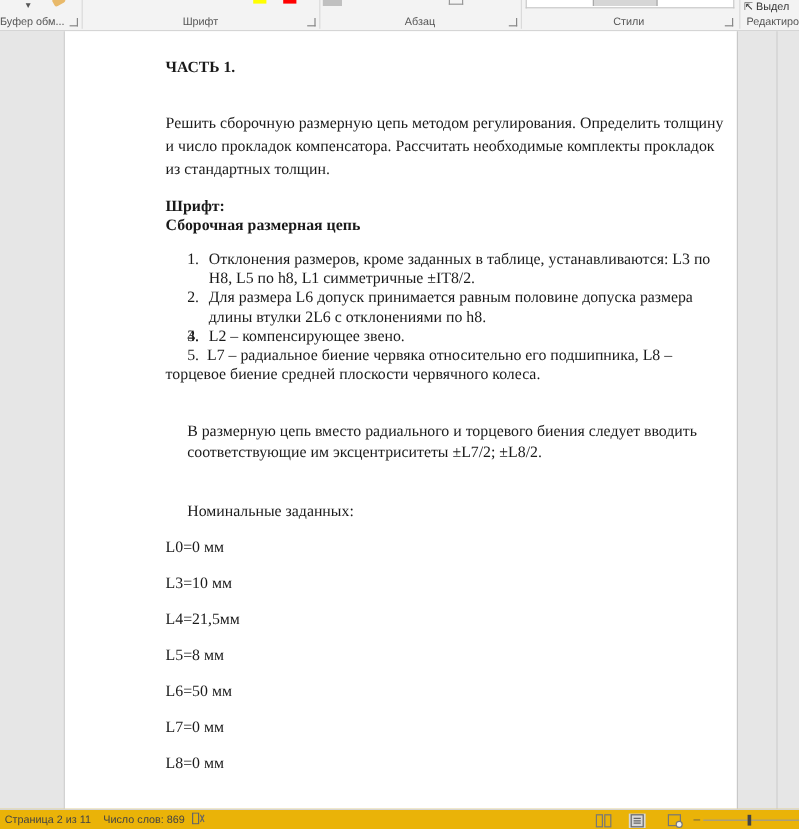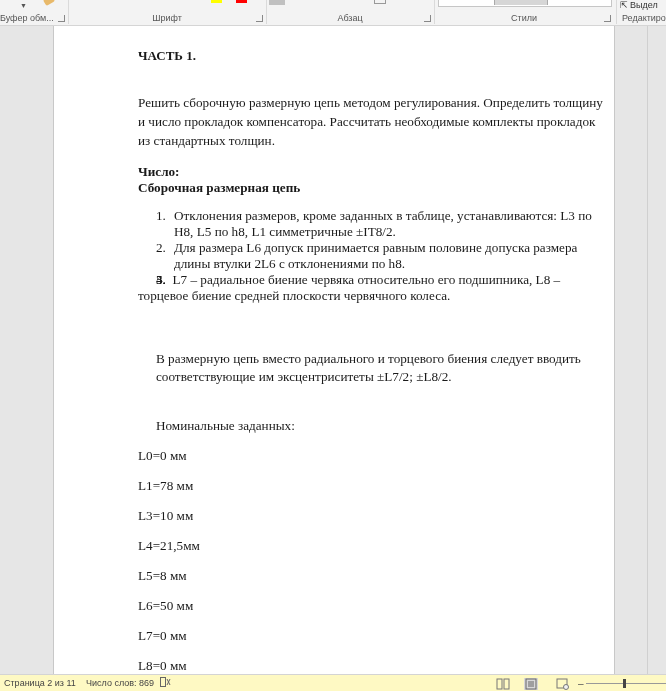--- a/index.html
+++ b/index.html
@@ -57,21 +57,21 @@
   .li .num { position: absolute; left: 18px; top: 0; }
   .li5 { text-indent: 18px; padding-left: 0; }
   .p2 { position: absolute; left: 18px; top: 324px; width: 450px; line-height: 18px; }
   .nom { position: absolute; left: 18px; top: 390px; }
   .dims { position: absolute; left: 0; top: 420px; }
   .dim { height: 30px; }
 
   
   .status {
     position: absolute; left: 0; top: 674px; width: 666px; height: 17px;
-    background: #fef9c3; border-top: 1px solid #d4d4d4;
+    background: #eab308; border-top: 1px solid #d4d4d4;
     font-size: 9px; color: #444;
   }
   .status span { position: absolute; top: 3px; white-space: nowrap; }
   .st-page { left: 4px; }
   .st-words { left: 86px; }
   .st-proof { left: 160px; width: 11px; height: 10px; top: 2px !important; }
   .st-lang { left: 172px; margin-top: 28px; }
   .view-btn { position: absolute; top: 2px; width: 14px; height: 12px; }
   .view-read { left: 496px; }
   .view-print { left: 524px; background: #d8d8d8; }
@@ -119,35 +119,34 @@
 
 <div class="doc-area">
   <div class="page"></div>
   <div class="vscroll"></div>
 </div>
 
 <div class="doc">
   <div class="title">ЧАСТЬ 1.</div>
   <div class="p1">Решить сборочную размерную цепь методом регулирования. Определить толщину и число прокладок компенсатора. Рассчитать необходимые комплекты прокладок из стандартных толщин.</div>
   <div class="dano">
-    <div>Число:</div>
+    <div>Шрифт:</div>
     <div>Сборочная размерная цепь</div>
   </div>
   <div class="list">
     <div class="li"><span class="num">1.</span><span>Отклонения размеров, кроме заданных в таблице, устанавливаются: L3 по H8, L5 по h8, L1 симметричные ±IT8/2.</span></div>
     <div class="li"><span class="num">2.</span><span>Для размера L6 допуск принимается равным половине допуска размера длины втулки 2L6 с отклонениями по h8.</span></div>
     <div class="li"><span class="num">3.</span></div>
-    <div class="li"><span class="num">4.</span></div>
+    <div class="li"><span class="num">4.</span><span>L2 – компенсирующее звено.</span></div>
     <div class="li li5"><span>5.</span>&nbsp;&nbsp;<span>L7 – радиальное биение червяка относительно его подшипника, L8 – торцевое биение средней плоскости червячного колеса.</span></div>
   </div>
   <div class="p2">В размерную цепь вместо радиального и торцевого биения следует вводить соответствующие им эксцентриситеты ±L7/2; ±L8/2.</div>
   <div class="nom">Номинальные заданных:</div>
   <div class="dims">
     <div class="dim">L0=0 мм</div>
-    <div class="dim">L1=78 мм</div>
     <div class="dim">L3=10 мм</div>
     <div class="dim">L4=21,5мм</div>
     <div class="dim">L5=8 мм</div>
     <div class="dim">L6=50 мм</div>
     <div class="dim">L7=0 мм</div>
     <div class="dim">L8=0 мм</div>
   </div>
 </div>
 
 <div class="status">

